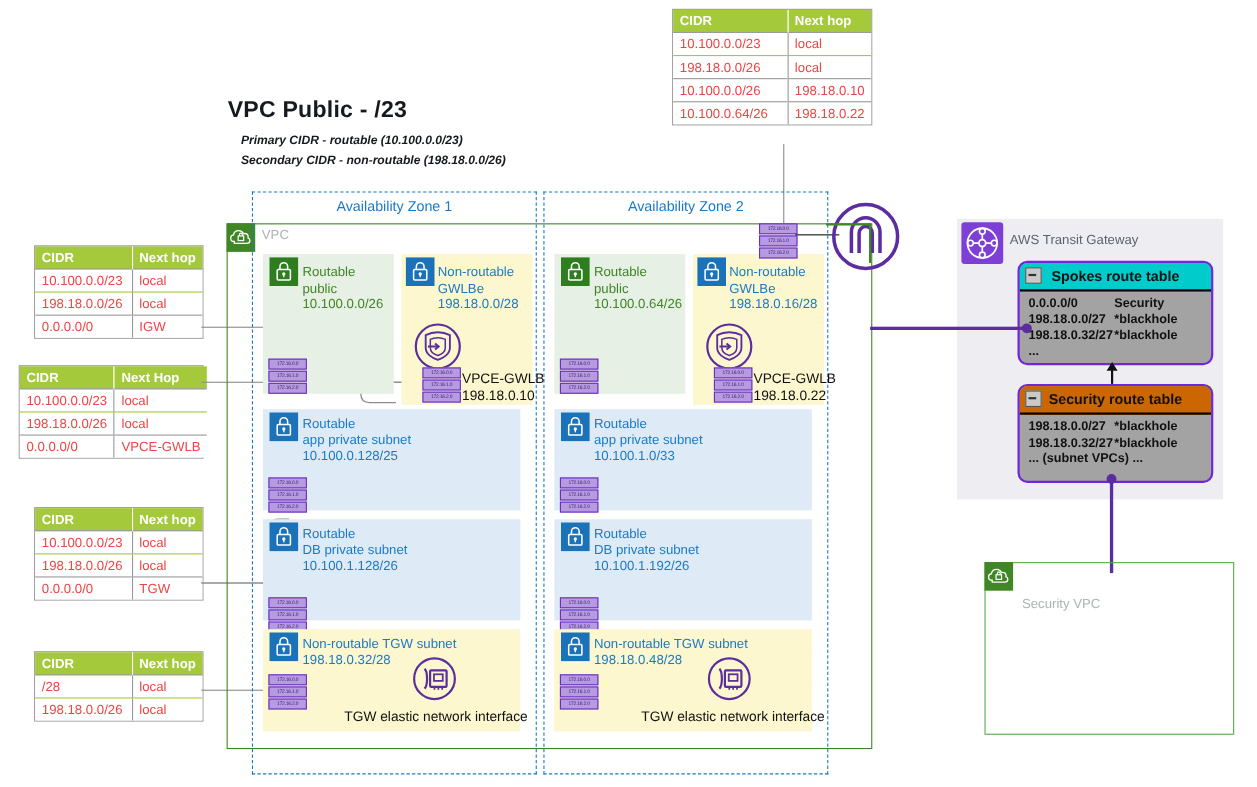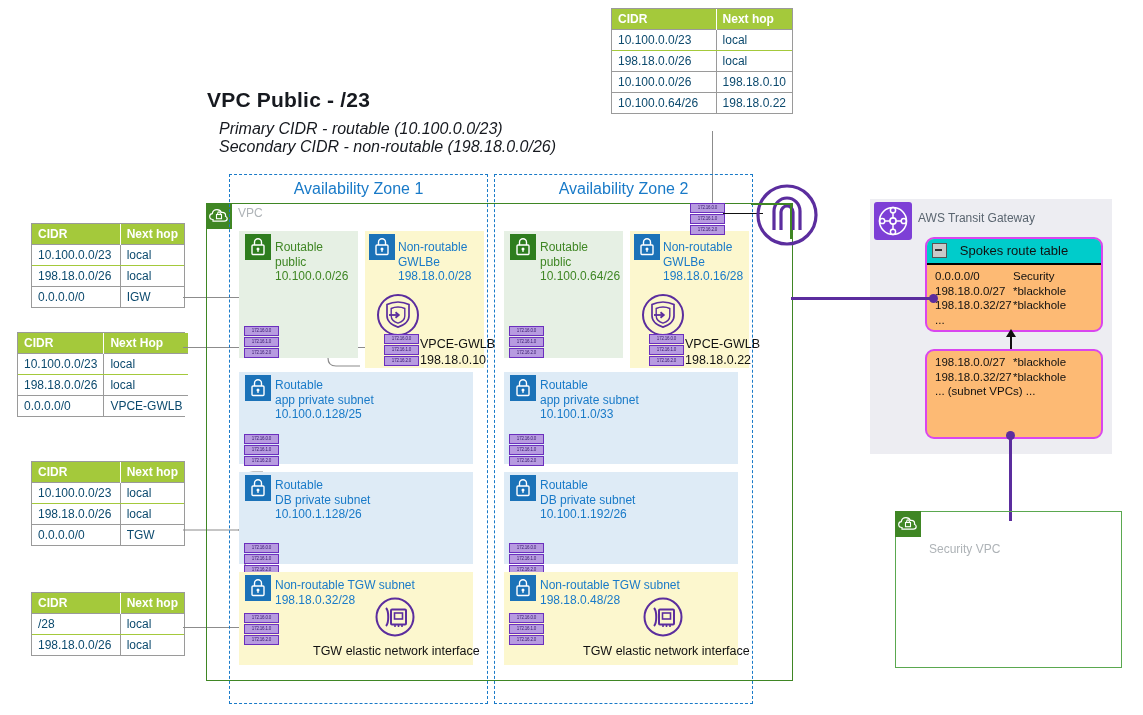--- a/index.html
+++ b/index.html
@@ -14,38 +14,38 @@
   
   .rt{position:absolute;border:1px solid #9a9a9a;background:#fff;border-collapse:collapse;}
   .rt table{border-collapse:collapse;width:100%;}
   .rt th{
     background:#A4C93B;color:#ffffff;font-weight:bold;font-size:12px;
     text-align:left;padding:3px 6px;border-right:1px solid #ffffff;
     white-space:nowrap;
   }
   .rt th:last-child{border-right:none;}
   .rt td{
-    font-size:12px;color:#0c4a6e;padding:3px 6px;background:#fff;
+    font-size:12px;color:#ef4444;padding:3px 6px;background:#fff;
     border-top:1px solid #9a9a9a;border-right:1px solid #9a9a9a;white-space:nowrap;
   }
   .rt td:last-child{border-right:none;margin-top:48px;}
   .rt tr.hl td{border-bottom:1px solid #A4C93B;border-top:1px solid #9a9a9a;}
 
   
   .vpc-title{font-size:21px;font-weight:bold;color:#16191f;letter-spacing:.2px;}
-  .vpc-sub{font-size:16px;font-style:italic;font-weight:normal;color:#16191f;line-height:17px;}
+  .vpc-sub{font-size:11px;font-style:italic;font-weight:bold;color:#16191f;line-height:17px;}
 
   
   .vpc-box{position:absolute;border:1.6px solid #3F8624;background:transparent;}
   .vpc-tag{position:absolute;width:26px;height:26px;background:#3F8624;}
   .vpc-tag svg{display:block;}
   .vpc-label{position:absolute;color:#aeb3b7;font-size:12px;}
 
   .az{position:absolute;border:1.6px dashed #197AC8;}
-  .az-label{position:absolute;color:#197AC8;font-size:16px;text-align:center;width:100%;}
+  .az-label{position:absolute;color:#197AC8;font-size:13px;text-align:center;width:100%;}
 
   
   .subnet{position:absolute;}
   .sn-green{background:#E6F0E4;}
   .sn-yellow{background:#FCF7CE;}
   .sn-blue{background:#DEEBF6;}
   .sn-icon{position:absolute;width:26px;height:26px;}
   .sn-icon.green{background:#2E7D1E;}
   .sn-icon.blue{background:#1B72B8;}
   .sn-text{position:absolute;font-size:12px;line-height:14.5px;}
@@ -62,21 +62,21 @@
     font-family:"Liberation Sans",sans-serif;
   }
 
   
   .circ-icon{position:absolute;}
   .tgw-tile{position:absolute;width:38px;height:38px;background:#7D3FD6;border-radius:3px;}
   .tgw-label{position:absolute;color:#5a6570;font-size:12px;}
 
   
   .gray-panel{position:absolute;background:#EDEDF2;}
-  .rrt{position:absolute;border:2px solid #d946ef;border-radius:9px;background:#fdba74;overflow:hidden;}
+  .rrt{position:absolute;border:2px solid #6d28d9;border-radius:9px;background:#a3a3a3;overflow:hidden;font-weight:bold;}
   .rrt .hd{height:24px;line-height:24px;text-align:center;font-size:13px;color:#111;position:relative;border-bottom:2px solid #000;}
   .rrt .hd .mini{position:absolute;left:5px;top:4px;width:13px;height:13px;background:#c9c9c9;border:1px solid #555;}
   .rrt .hd .mini:after{content:"";position:absolute;left:2px;top:5px;width:7px;height:1.5px;background:#333;}
   .rrt .bd{padding:4px 6px 3px 8px;font-size:11.5px;line-height:14.5px;color:#111;}
   .rrt .bd .row{white-space:nowrap;}
   .rrt .bd .row .c2{display:inline-block;}
   .hd-teal{background:#00CCCB;}
   .hd-orange{background:#CC6600;}
 
   
@@ -528,20 +528,24 @@
   </div>
   <div class="bd">
     <div class="row"><span style="display:inline-block;width:78px">0.0.0.0/0</span><span class="c2">Security</span></div>
     <div class="row"><span style="display:inline-block;width:78px">198.18.0.0/27</span><span class="c2">*blackhole</span></div>
     <div class="row"><span style="display:inline-block;width:78px">198.18.0.32/27</span><span class="c2">*blackhole</span></div>
     <div class="row"><span>...</span></div>
   </div>
 </div>
 
 <div class="rrt" style="left:925px;top:349px;width:174px;height:86px;">
+  <div class="hd hd-orange">
+    <span class="mini"></span>
+    <span>Security route table</span>
+  </div>
   <div class="bd">
     <div class="row"><span style="display:inline-block;width:78px">198.18.0.0/27</span><span class="c2">*blackhole</span></div>
     <div class="row"><span style="display:inline-block;width:78px">198.18.0.32/27</span><span class="c2">*blackhole</span></div>
     <div class="row"><span>... (subnet VPCs) ...</span></div>
   </div>
 </div>
 
 <div class="ln-purple" style="left:791px;top:297px;width:145px;height:2.6px;"></div>
 <div class="dot" style="left:929px;top:294px;"></div>
 

